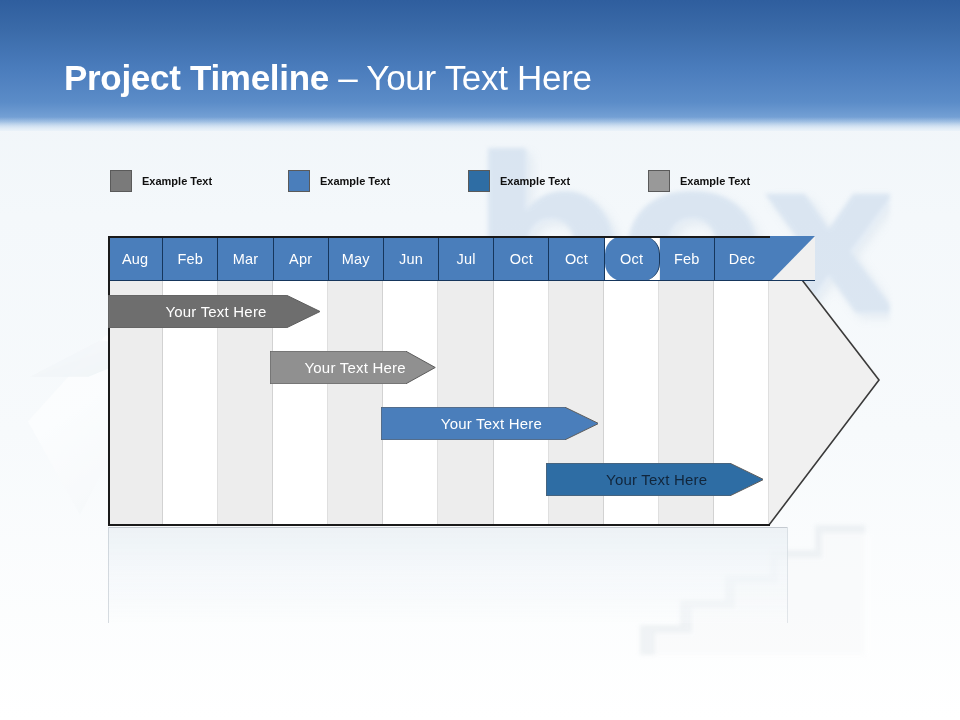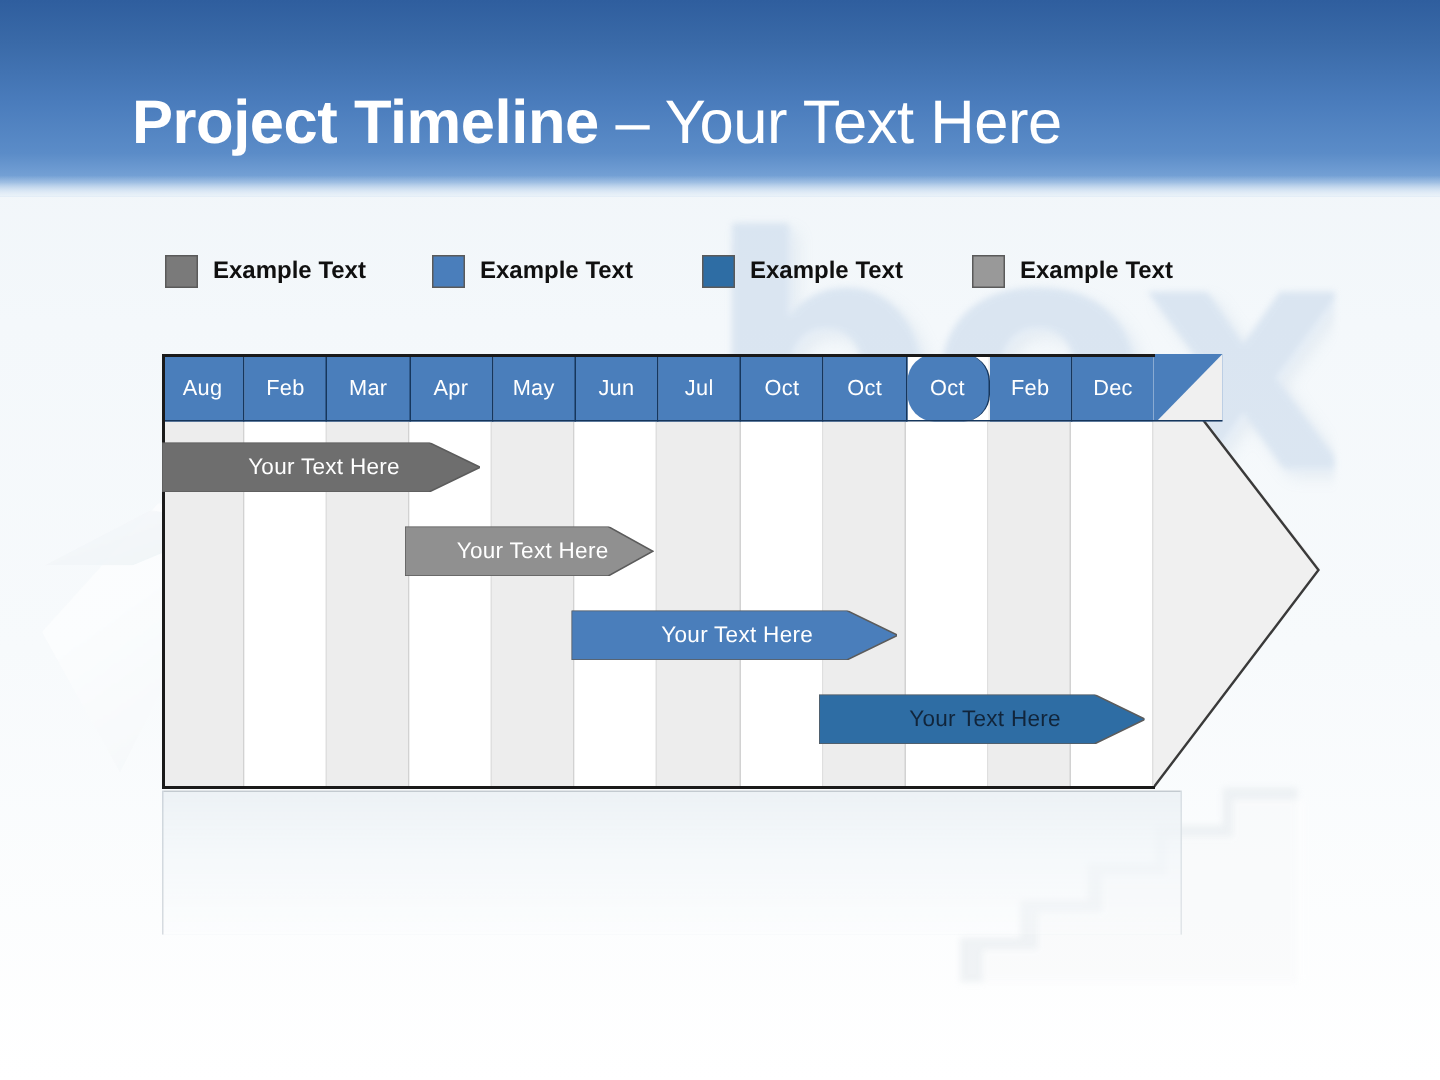--- a/index.html
+++ b/index.html
@@ -71,44 +71,43 @@
         #7ba6d8 93%,
         #c8dcf0 100%);
   }
   #header-band:after{
     content:"";
     position:absolute; left:0; bottom:0; width:100%; height:14px;
     background:linear-gradient(to bottom, rgba(200,220,240,0) 0%, #eaf2f9 100%);
   }
   #page-title {
     position:absolute; left:64px; top:58px;
-    font-size:41px; color:#ffffff; white-space:nowrap;
+    font-size:35px; color:#ffffff; white-space:nowrap;
     letter-spacing:-.3px;
-    margin-left:24px;
   }
   #page-title .bold { font-weight:bold; }
   #page-title .light { font-weight:normal; }
 
   
   #legend {
     position:absolute; left:110px; top:170px;
     width:700px; height:24px;
   }
   .legend-item {
     position:absolute; top:0; height:22px;
     display:flex; align-items:center;
   }
   .legend-swatch {
     width:22px; height:22px;
     border:1px solid #5a5a5a;
     flex:0 0 auto;
   }
   .legend-label {
     margin-left:10px;
-    font-size:16px; font-weight:bold; color:#101010;
+    font-size:11px; font-weight:bold; color:#101010;
     white-space:nowrap;
     text-align:right;
   }
 
   
   #chart {
     position:absolute; left:108px; top:236px;
     width:772px; height:290px;
   }
   

